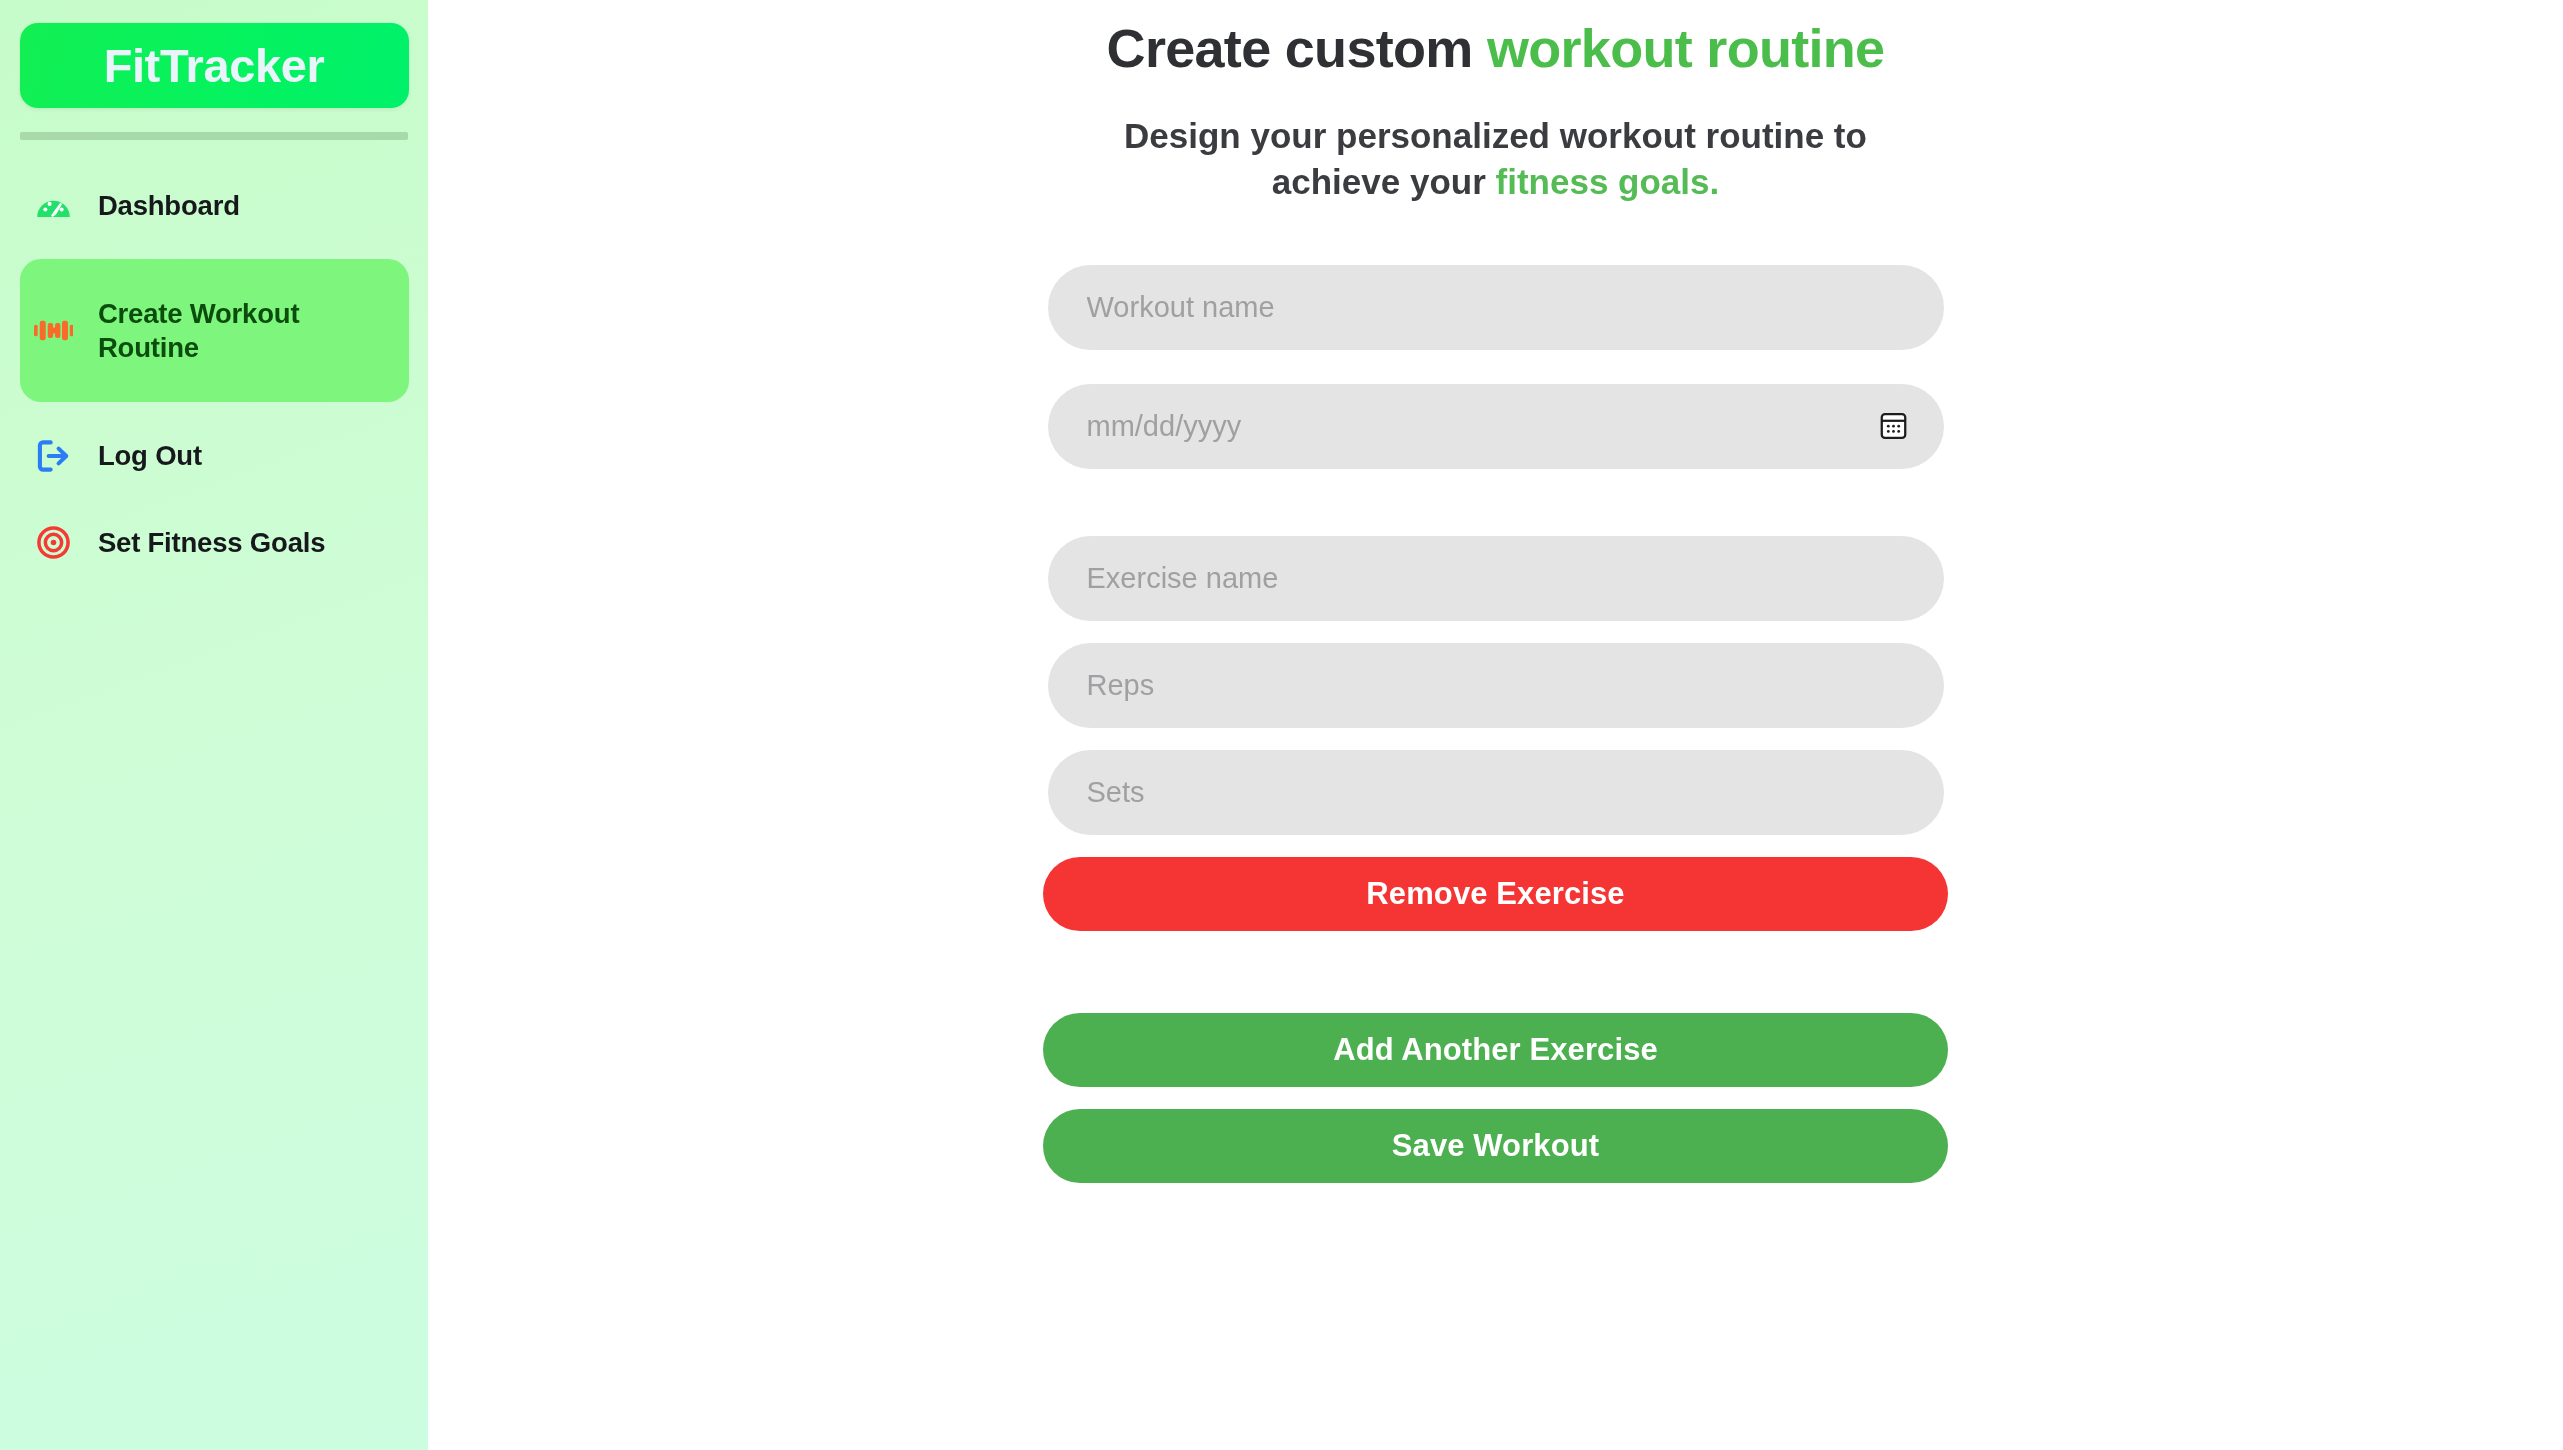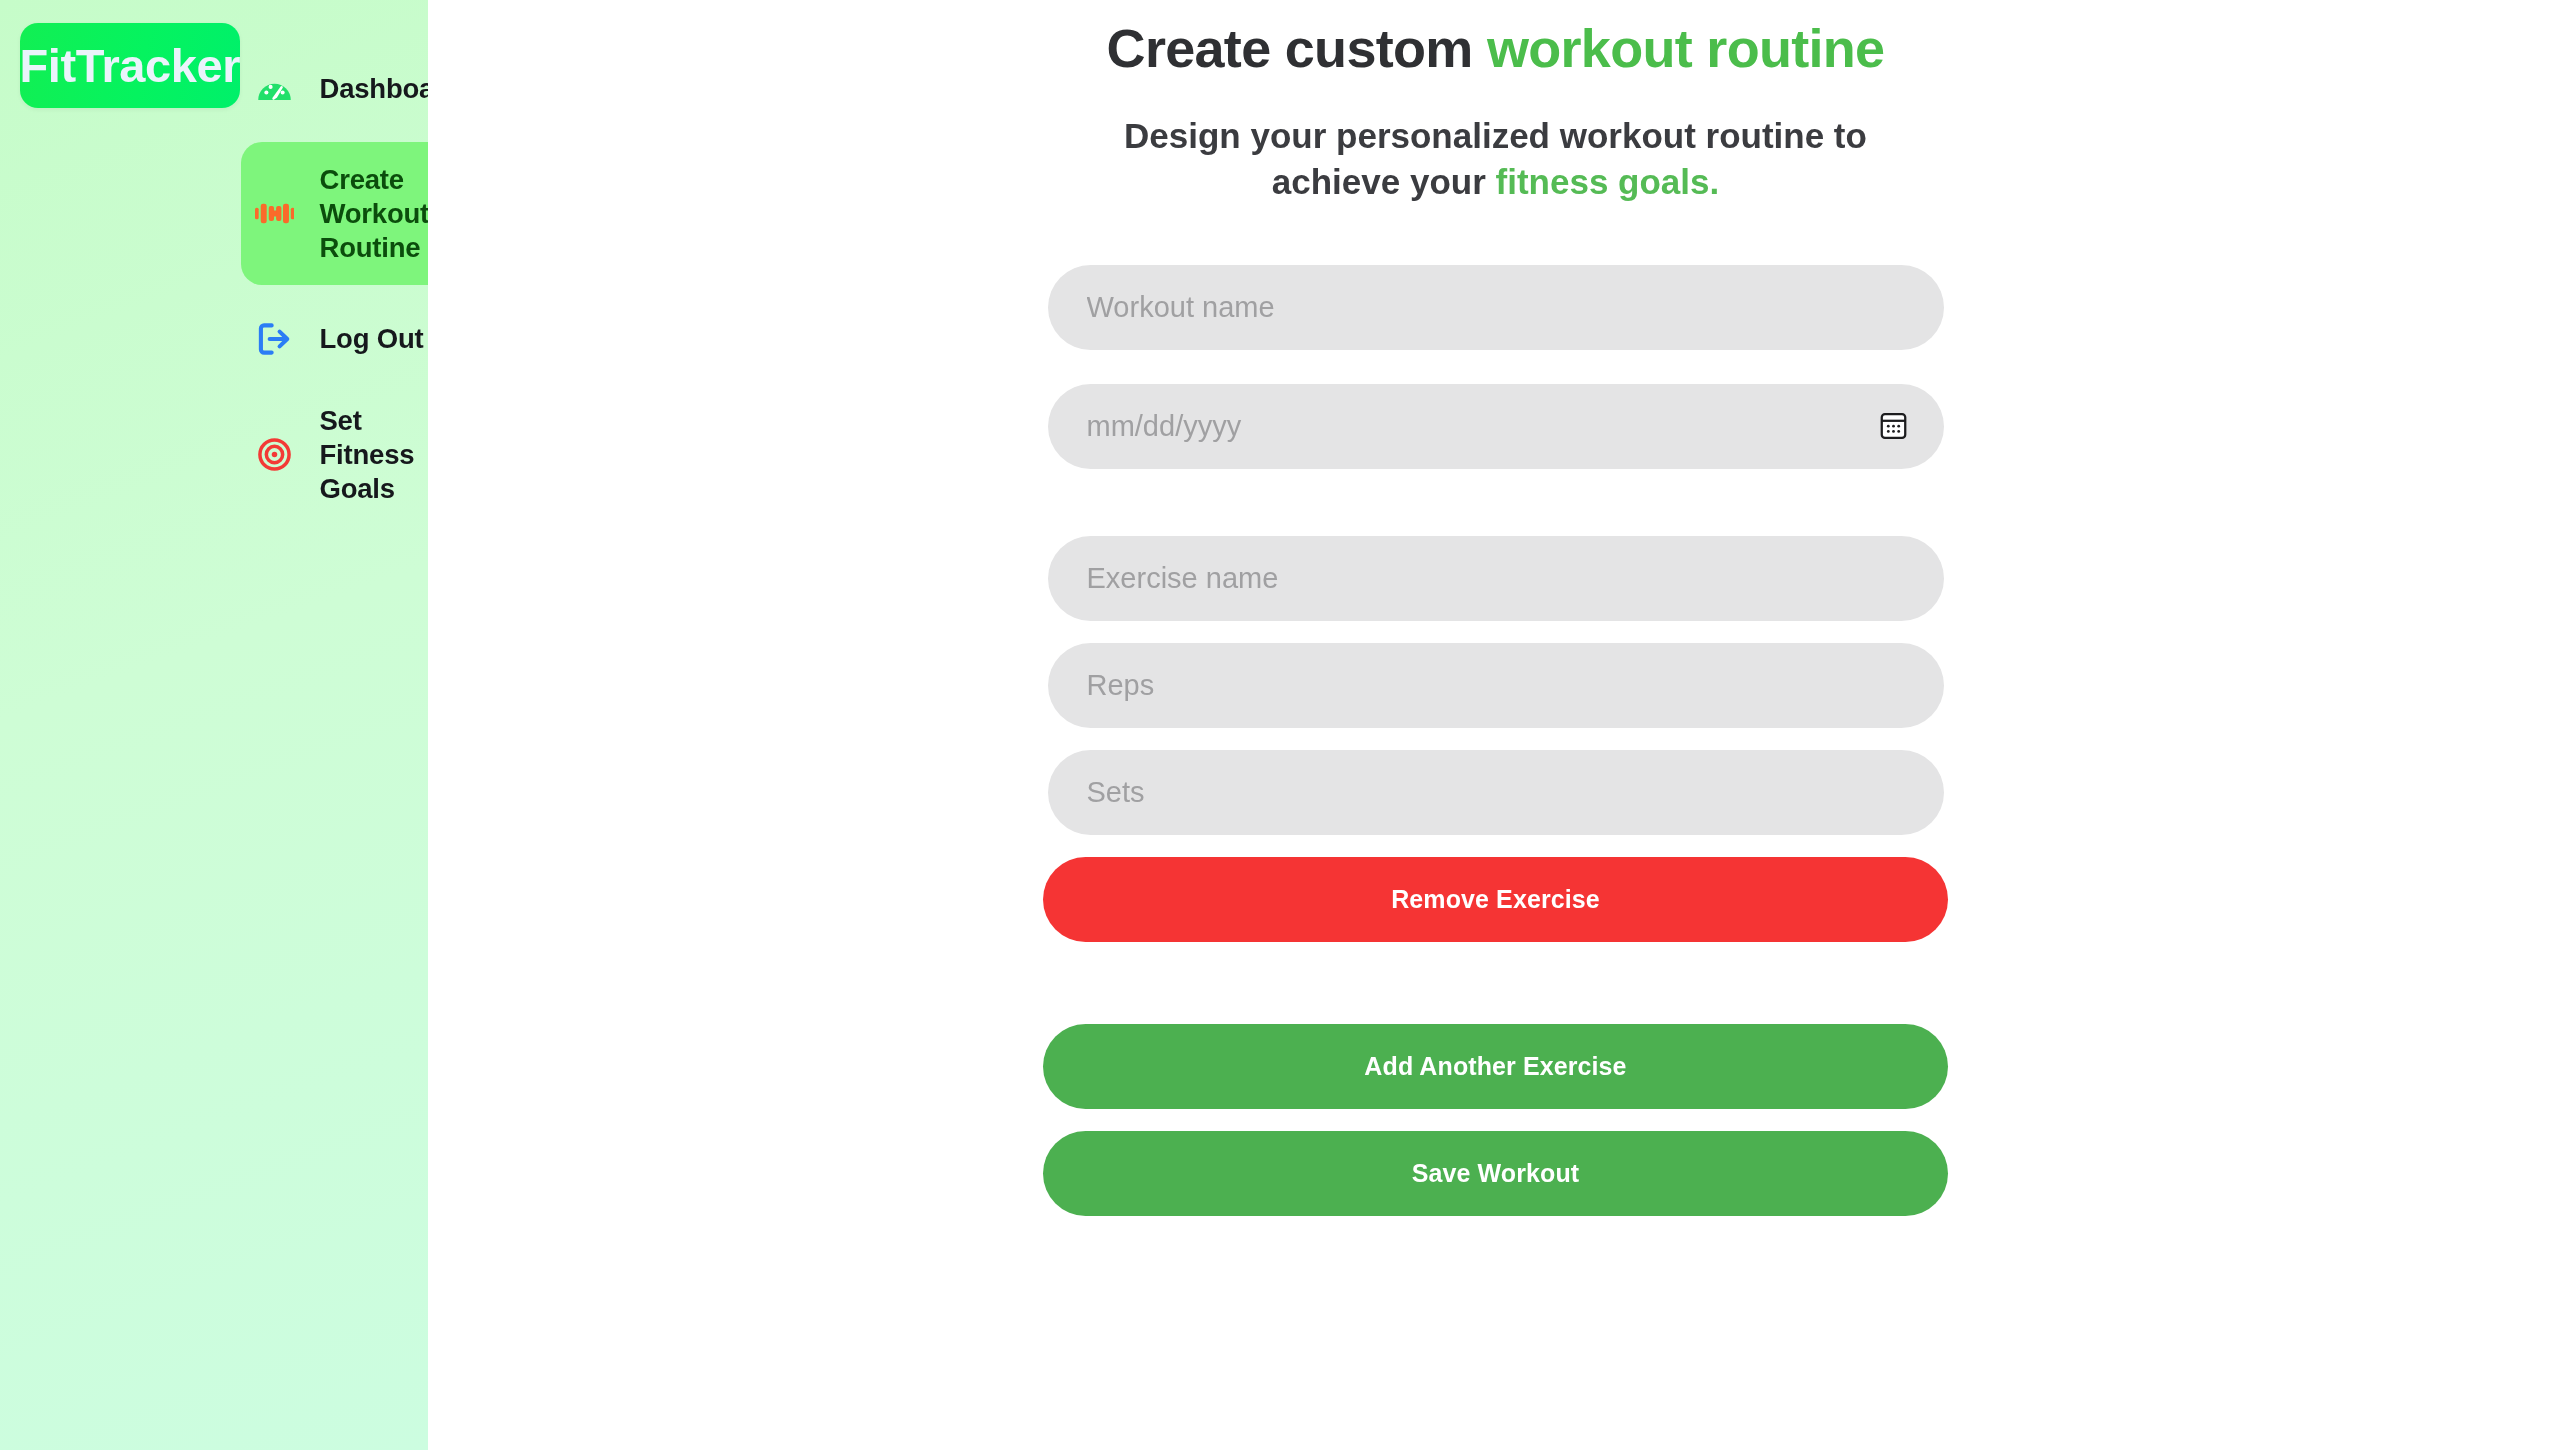--- a/index.html
+++ b/index.html
@@ -23,21 +23,21 @@
 
   
   .sidebar {
     position: relative;
     width: 428px;
     min-width: 428px;
     height: 1451px;
     background: linear-gradient(160deg, #c6fcc9 0%, #cefdd5 45%, #ccfde0 100%);
     padding: 23px 19.5px 0 19.5px;
     display: flex;
-    flex-direction: row;
+    flex-direction: column;
   }
 
   .brand {
     width: 389px;
     height: 85px;
     border-radius: 18px;
     background: linear-gradient(100deg, #12ef53 0%, #05f35f 55%, #00f06a 100%);
     display: flex;
     align-items: center;
     justify-content: center;
@@ -181,25 +181,25 @@
   .gap-md { height: 34px; }
   .gap-sm { height: 22px; }
   .gap-xl { height: 67px; }
 
   .btn {
     border: none;
     outline: none;
     cursor: pointer;
     font-family: "Liberation Sans", "DejaVu Sans", sans-serif;
     color: #ffffff;
-    font-size: 25px;
+    font-size: 31px;
     font-weight: 700;
     letter-spacing: 0.1px;
     width: 905px;
-    height: 85px;
+    height: 74px;
     border-radius: 43px;
     display: flex;
     align-items: center;
     justify-content: center;
   }
   .btn-danger { background: #f53434; }
   .btn-success { background: #4cb050; }
 </style>
 </head>
 <body>

